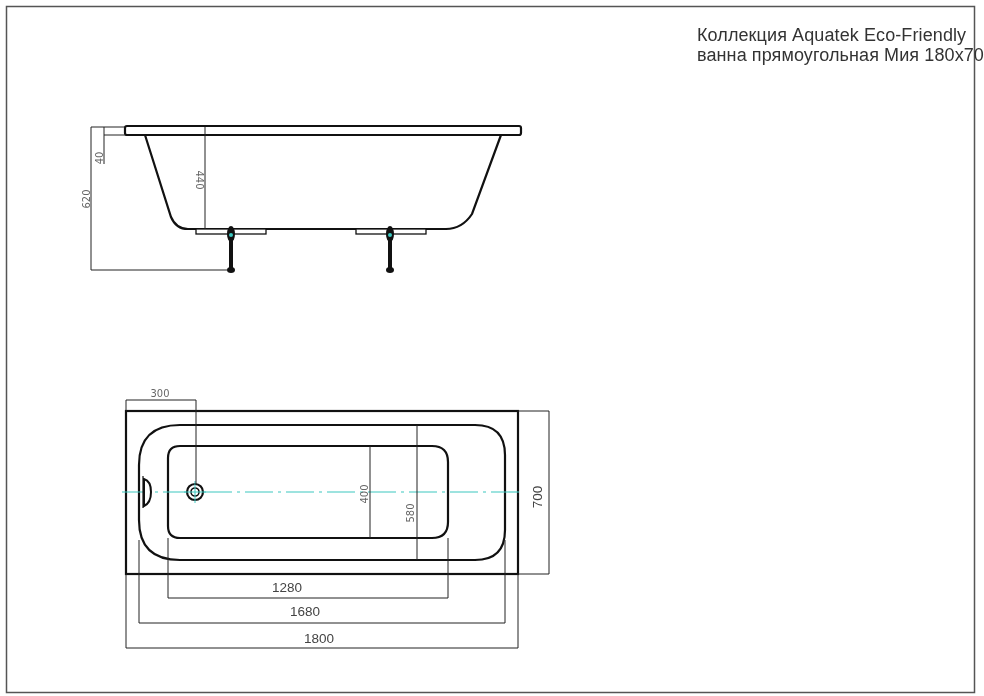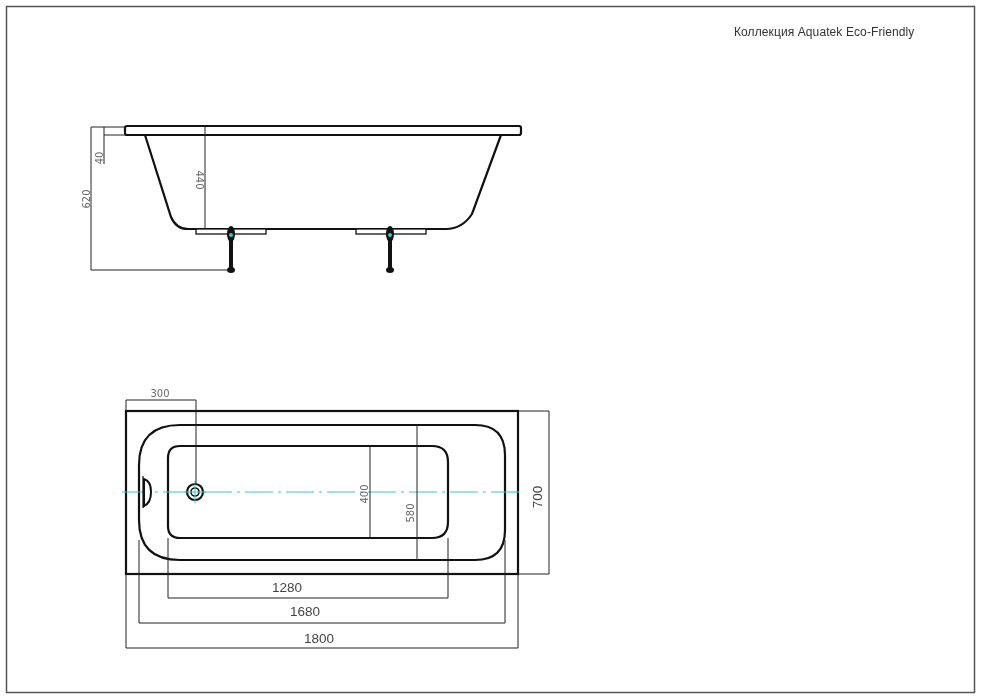--- a/index.html
+++ b/index.html
@@ -1,18 +1,18 @@
 <!DOCTYPE html>
 <html><head>
 <meta charset="utf-8">
 <style>
   html, body { margin: 0; padding: 0; background: #ffffff; }
   body { width: 984px; height: 696px; position: relative; overflow: hidden; font-family: "DejaVu Sans", sans-serif; }
   #sheet { position: absolute; left: 0; top: 0; width: 984px; height: 696px; }
-  .title { position: absolute; left: 734px; font-size: 12px; color: #333; white-space: nowrap; font-family: "Liberation Sans", sans-serif; letter-spacing: 0.1px; }
+  .title { position: absolute; left: 697px; font-size: 18px; color: #333; white-space: nowrap; font-family: "Liberation Sans", sans-serif; letter-spacing: 0.1px; }
   #title-1 { top: 25px; }
   #title-2 { top: 45px; }
   svg text { font-family: "DejaVu Sans", sans-serif; fill: #555; }
   .dimtxt { font-size: 11px; fill: #666; font-family: "DejaVu Sans Condensed", "DejaVu Sans", sans-serif; }
   .dimtxt-lg { font-size: 13.5px; fill: #444; font-family: "Liberation Sans", sans-serif; }
 </style>
 </head>
 <body>
 
 <div id="sheet">
@@ -102,13 +102,14 @@
       <text class="dimtxt-lg" x="305" y="616" text-anchor="middle">1680</text>
 
       <line x1="126" y1="574" x2="126" y2="648" stroke="#222" stroke-width="1"></line>
       <line x1="518" y1="574" x2="518" y2="648" stroke="#222" stroke-width="1"></line>
       <line x1="126" y1="648" x2="518" y2="648" stroke="#222" stroke-width="1"></line>
       <text class="dimtxt-lg" x="319" y="643" text-anchor="middle">1800</text>
     </g>
   </svg>
 
   <div class="title" id="title-1">Коллекция Aquatek Eco-Friendly</div>
+  <div class="title" id="title-2">ванна прямоугольная  Мия 180x70</div>
 </div>
 
 </body></html>

